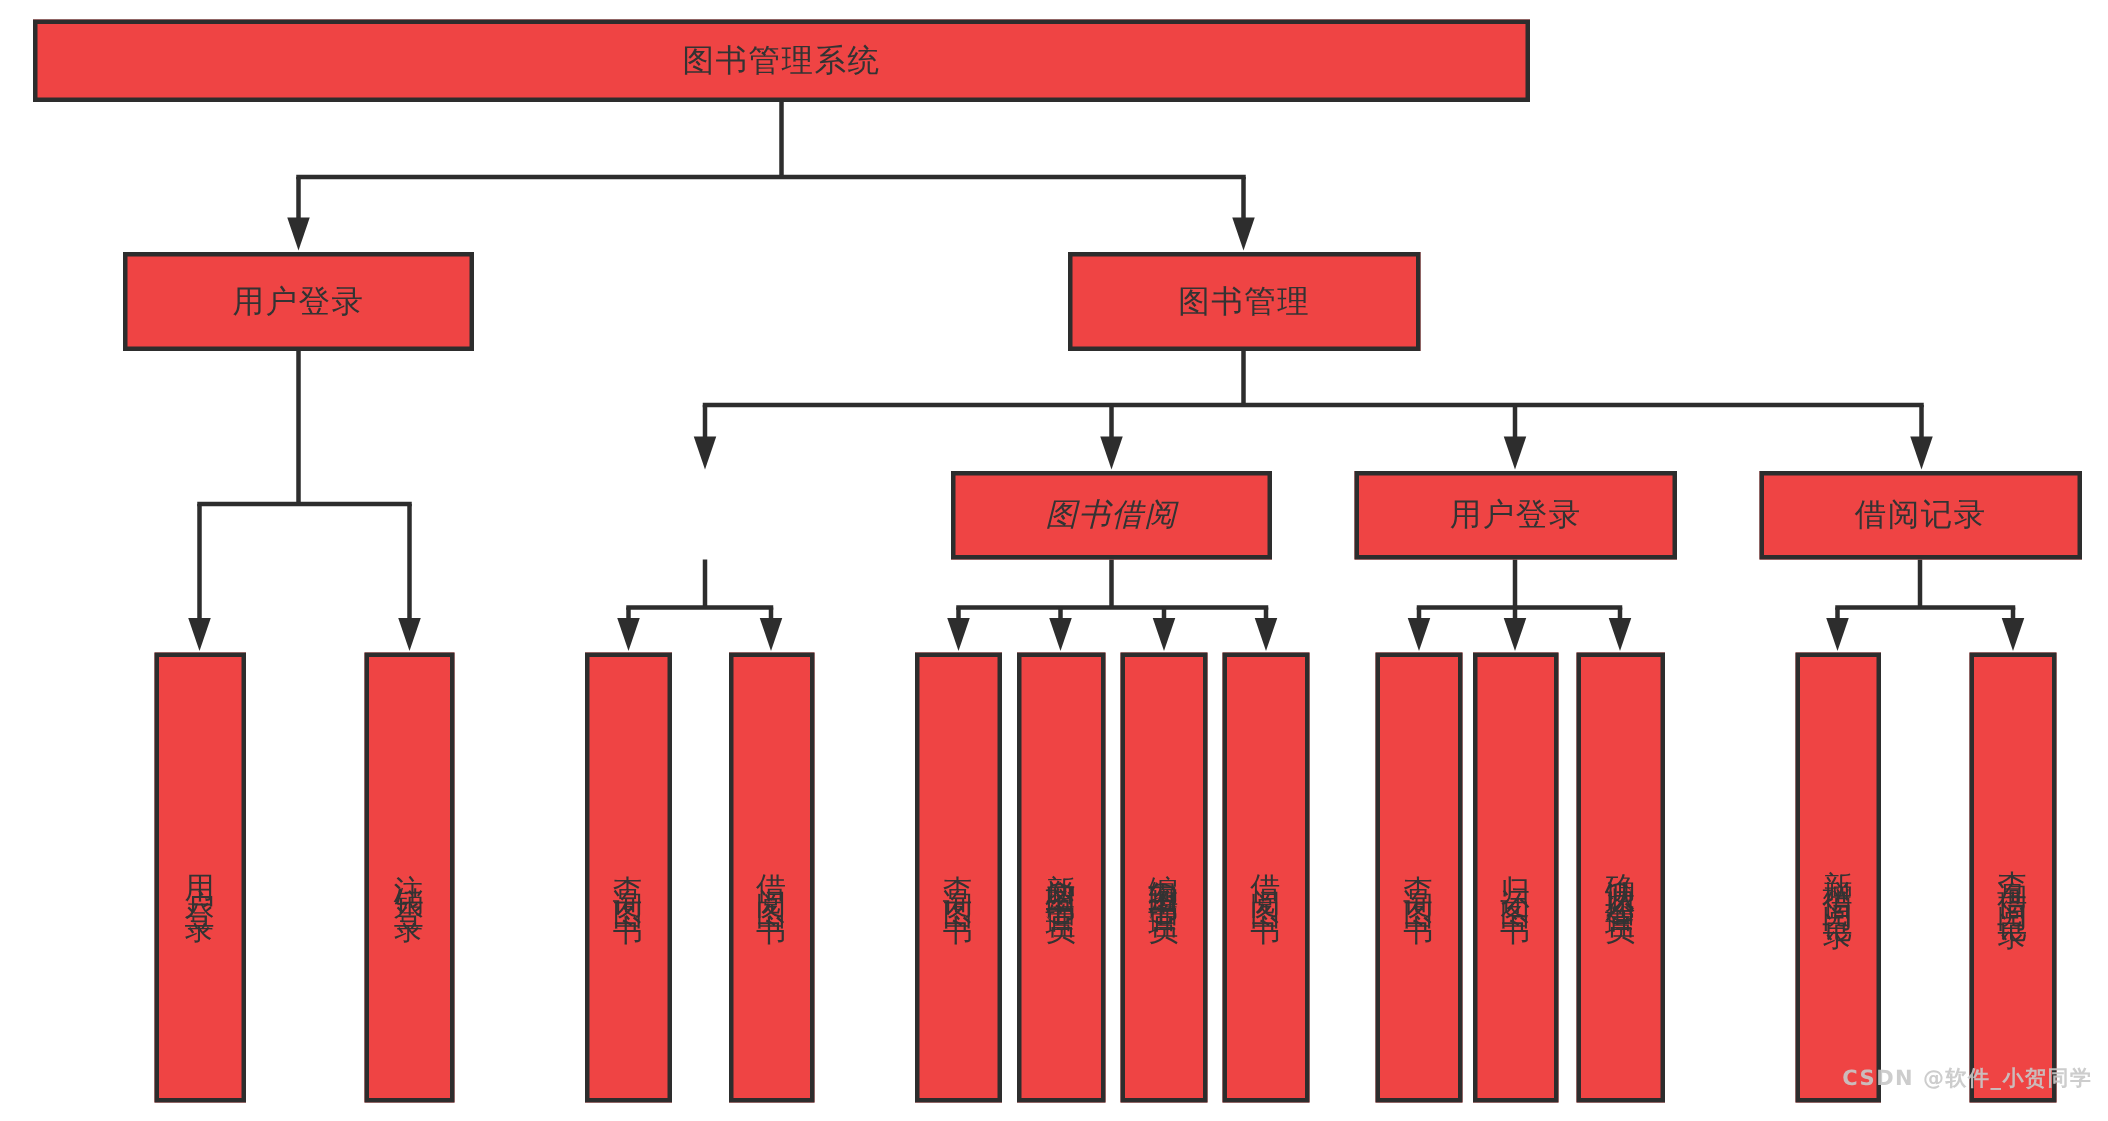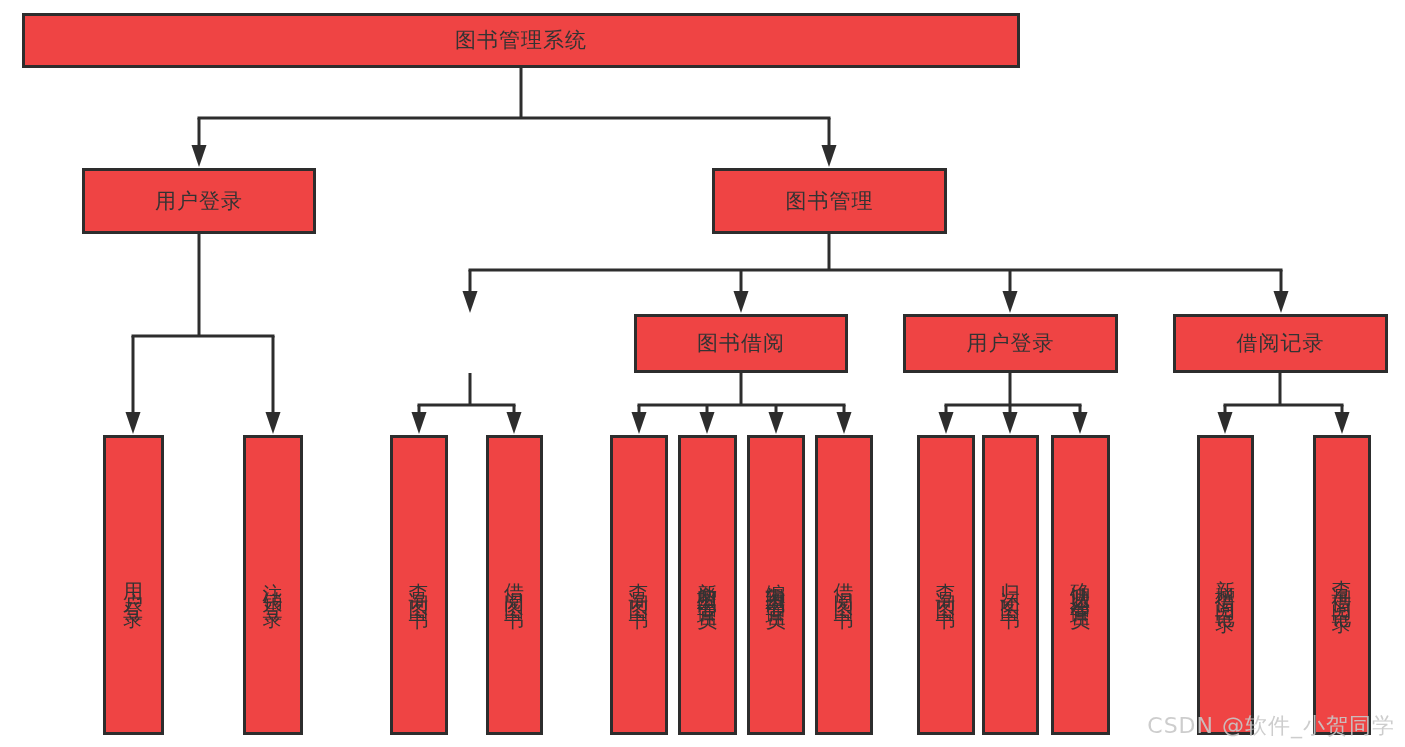--- a/index.html
+++ b/index.html
@@ -40,27 +40,28 @@
   .vbox {
     writing-mode: vertical-rl;
     font-size: 20px;
     letter-spacing: 9px;
     line-height: 1;
   }
   .vbox span, .hbox span { display: block; }
   .watermark {
     position: absolute;
     right: 10px;
-    bottom: 6px;
-    font-size: 22px;
+    bottom: 19px;
+    font-size: 14px;
     letter-spacing: 1px;
     color: #c8c8c8;
     opacity: 0.9;
     white-space: nowrap;
     z-index: 5;
+    font-weight: bold;
   }
 </style>
 </head>
 <body>
 
 <div class="stage">
 
   <svg class="connectors" id="connectors" width="1405" height="747" viewBox="0 0 1405 747">
       <line x1="521" y1="68" x2="521" y2="118" stroke="#2d2d2d" stroke-width="3"></line>
       <line x1="199" y1="234" x2="199" y2="336" stroke="#2d2d2d" stroke-width="3"></line>
@@ -120,21 +121,21 @@
     <span>图书管理系统</span>
   </div>
 
   <div class="hbox" style="left:82px; top:168px; width:234px; height:66px;">
     <span>用户登录</span>
   </div>
   <div class="hbox" style="left:712px; top:168px; width:235px; height:66px;">
     <span>图书管理</span>
   </div>
 
-  <div class="hbox" style="left:634px; top:314px; width:214px; height:59px;">
+  <div class="hbox" style="left:634px; top:314px; width:214px; height:59px;font-style:italic;">
     <span>图书借阅</span>
   </div>
   <div class="hbox" style="left:903px; top:314px; width:215px; height:59px;">
     <span>用户登录</span>
   </div>
   <div class="hbox" style="left:1173px; top:314px; width:215px; height:59px;">
     <span>借阅记录</span>
   </div>
 
   <div class="vbox" style="left:103px; top:435px; width:61px; height:300px;">

